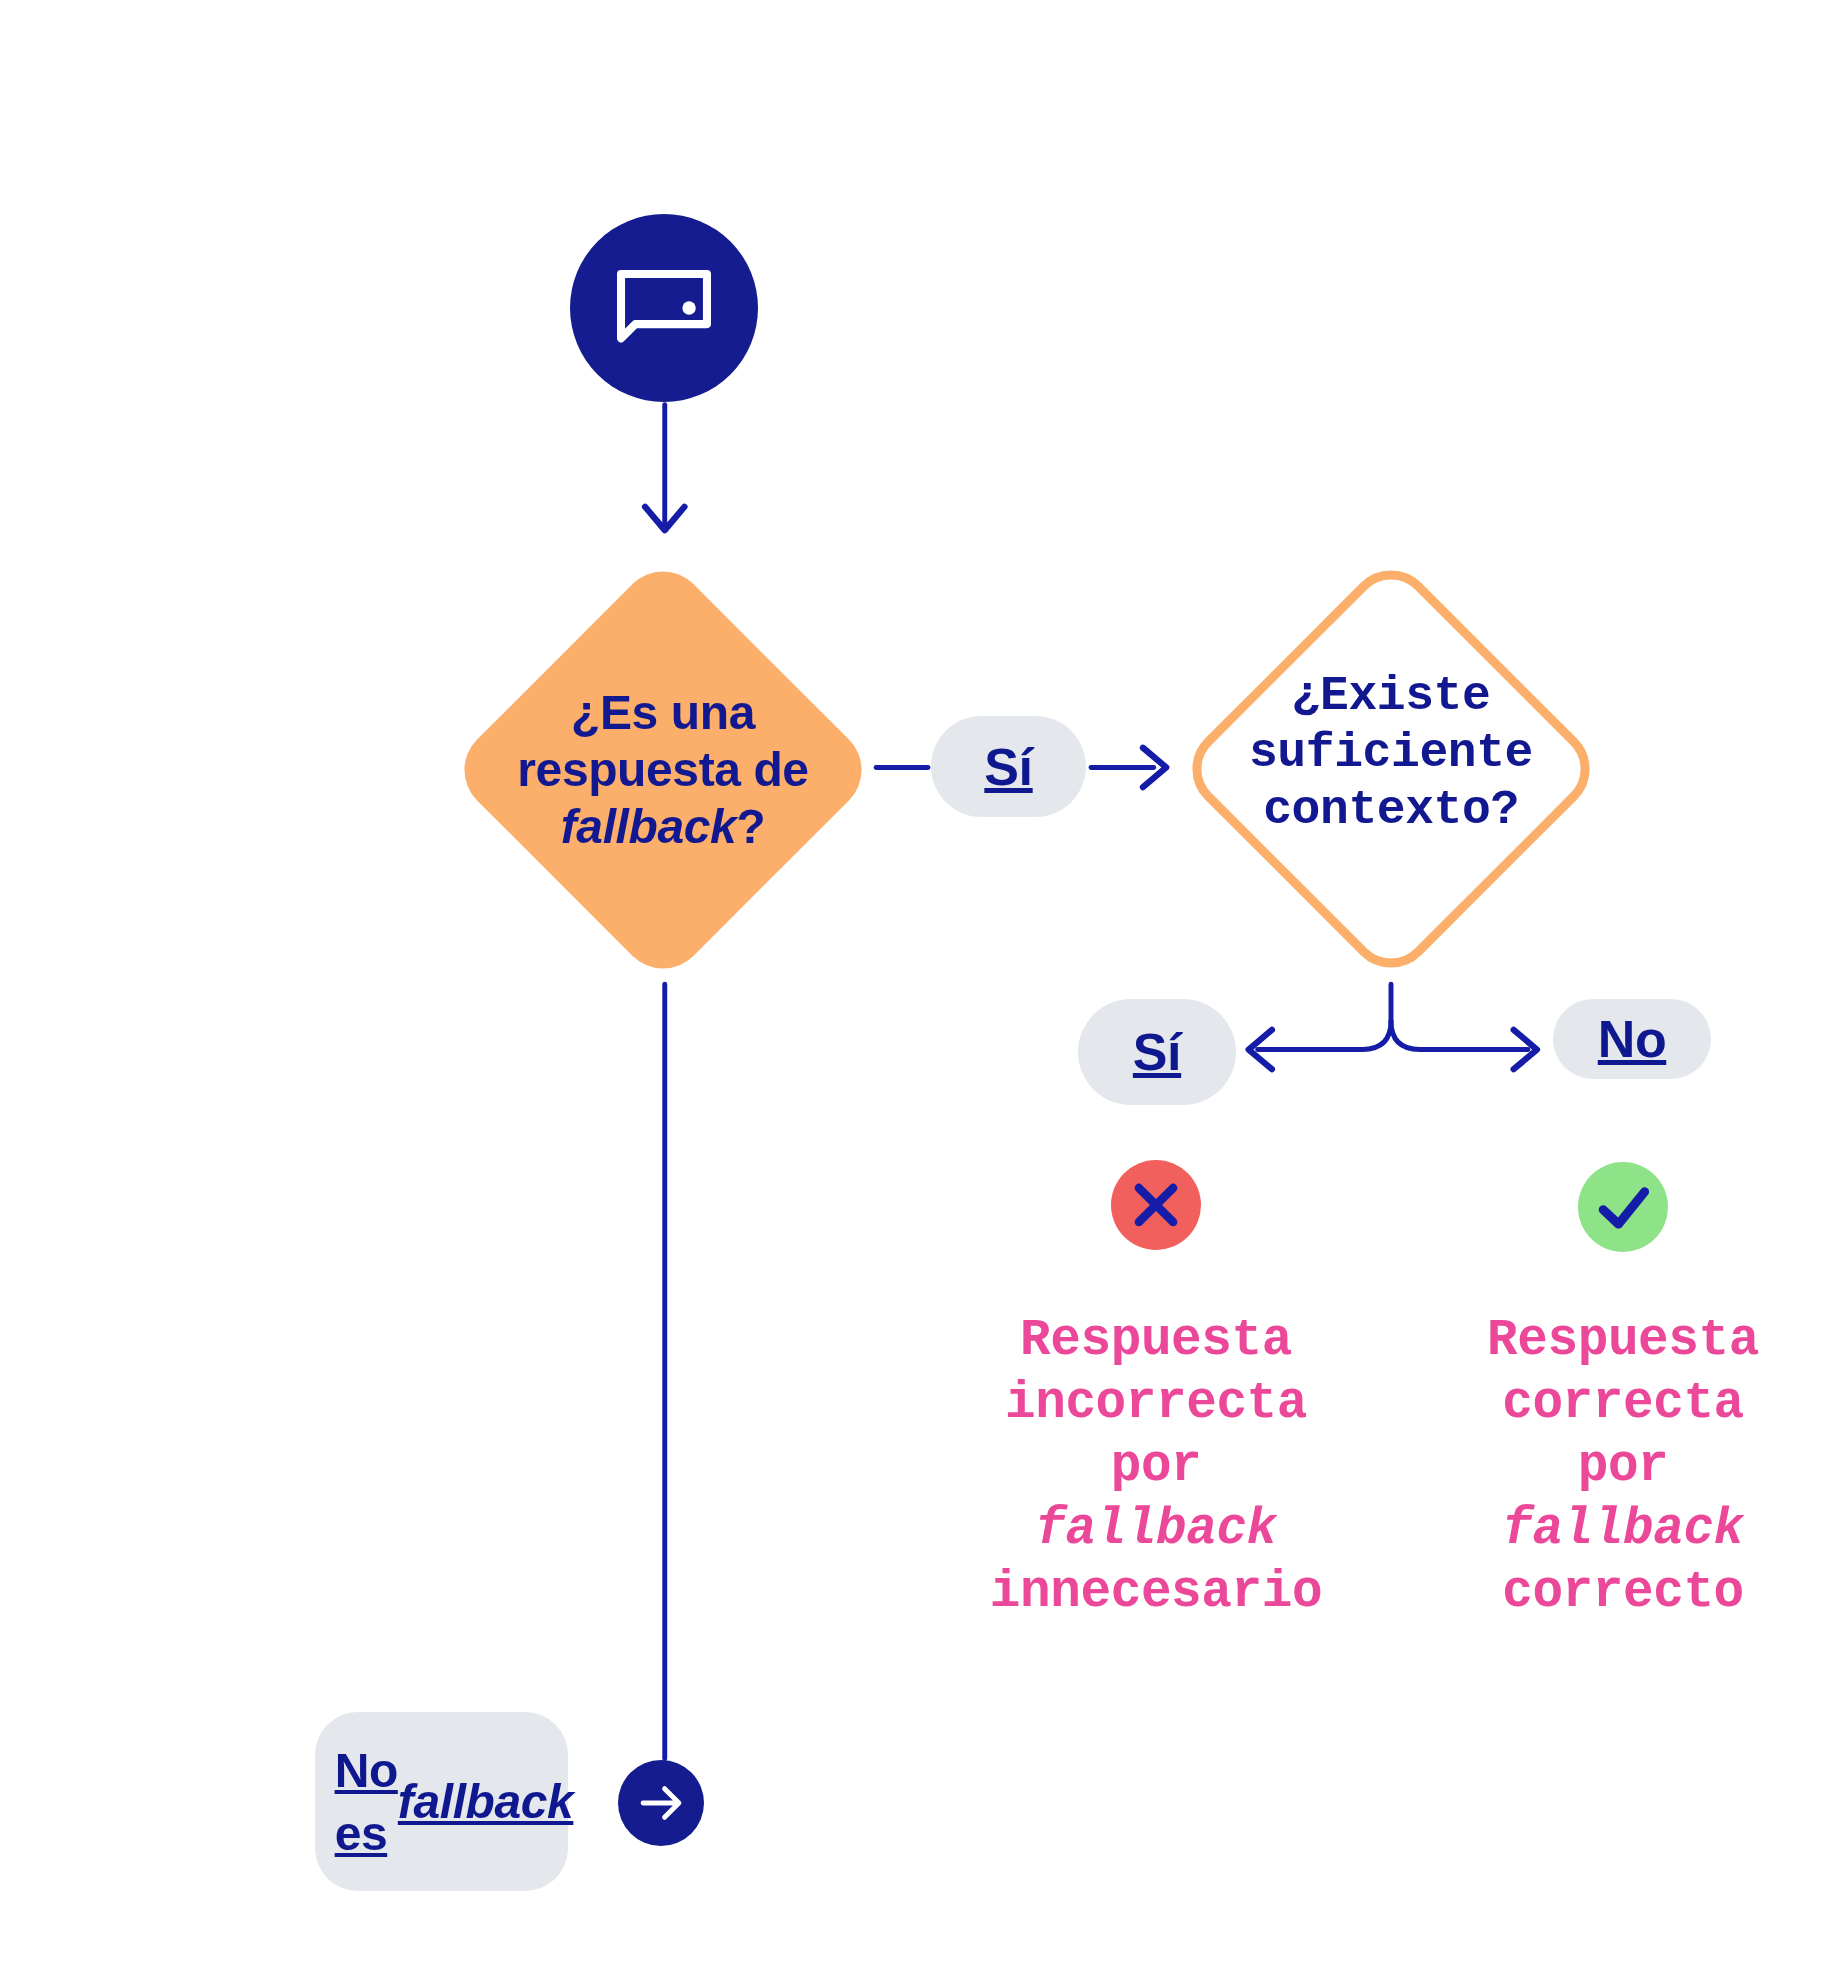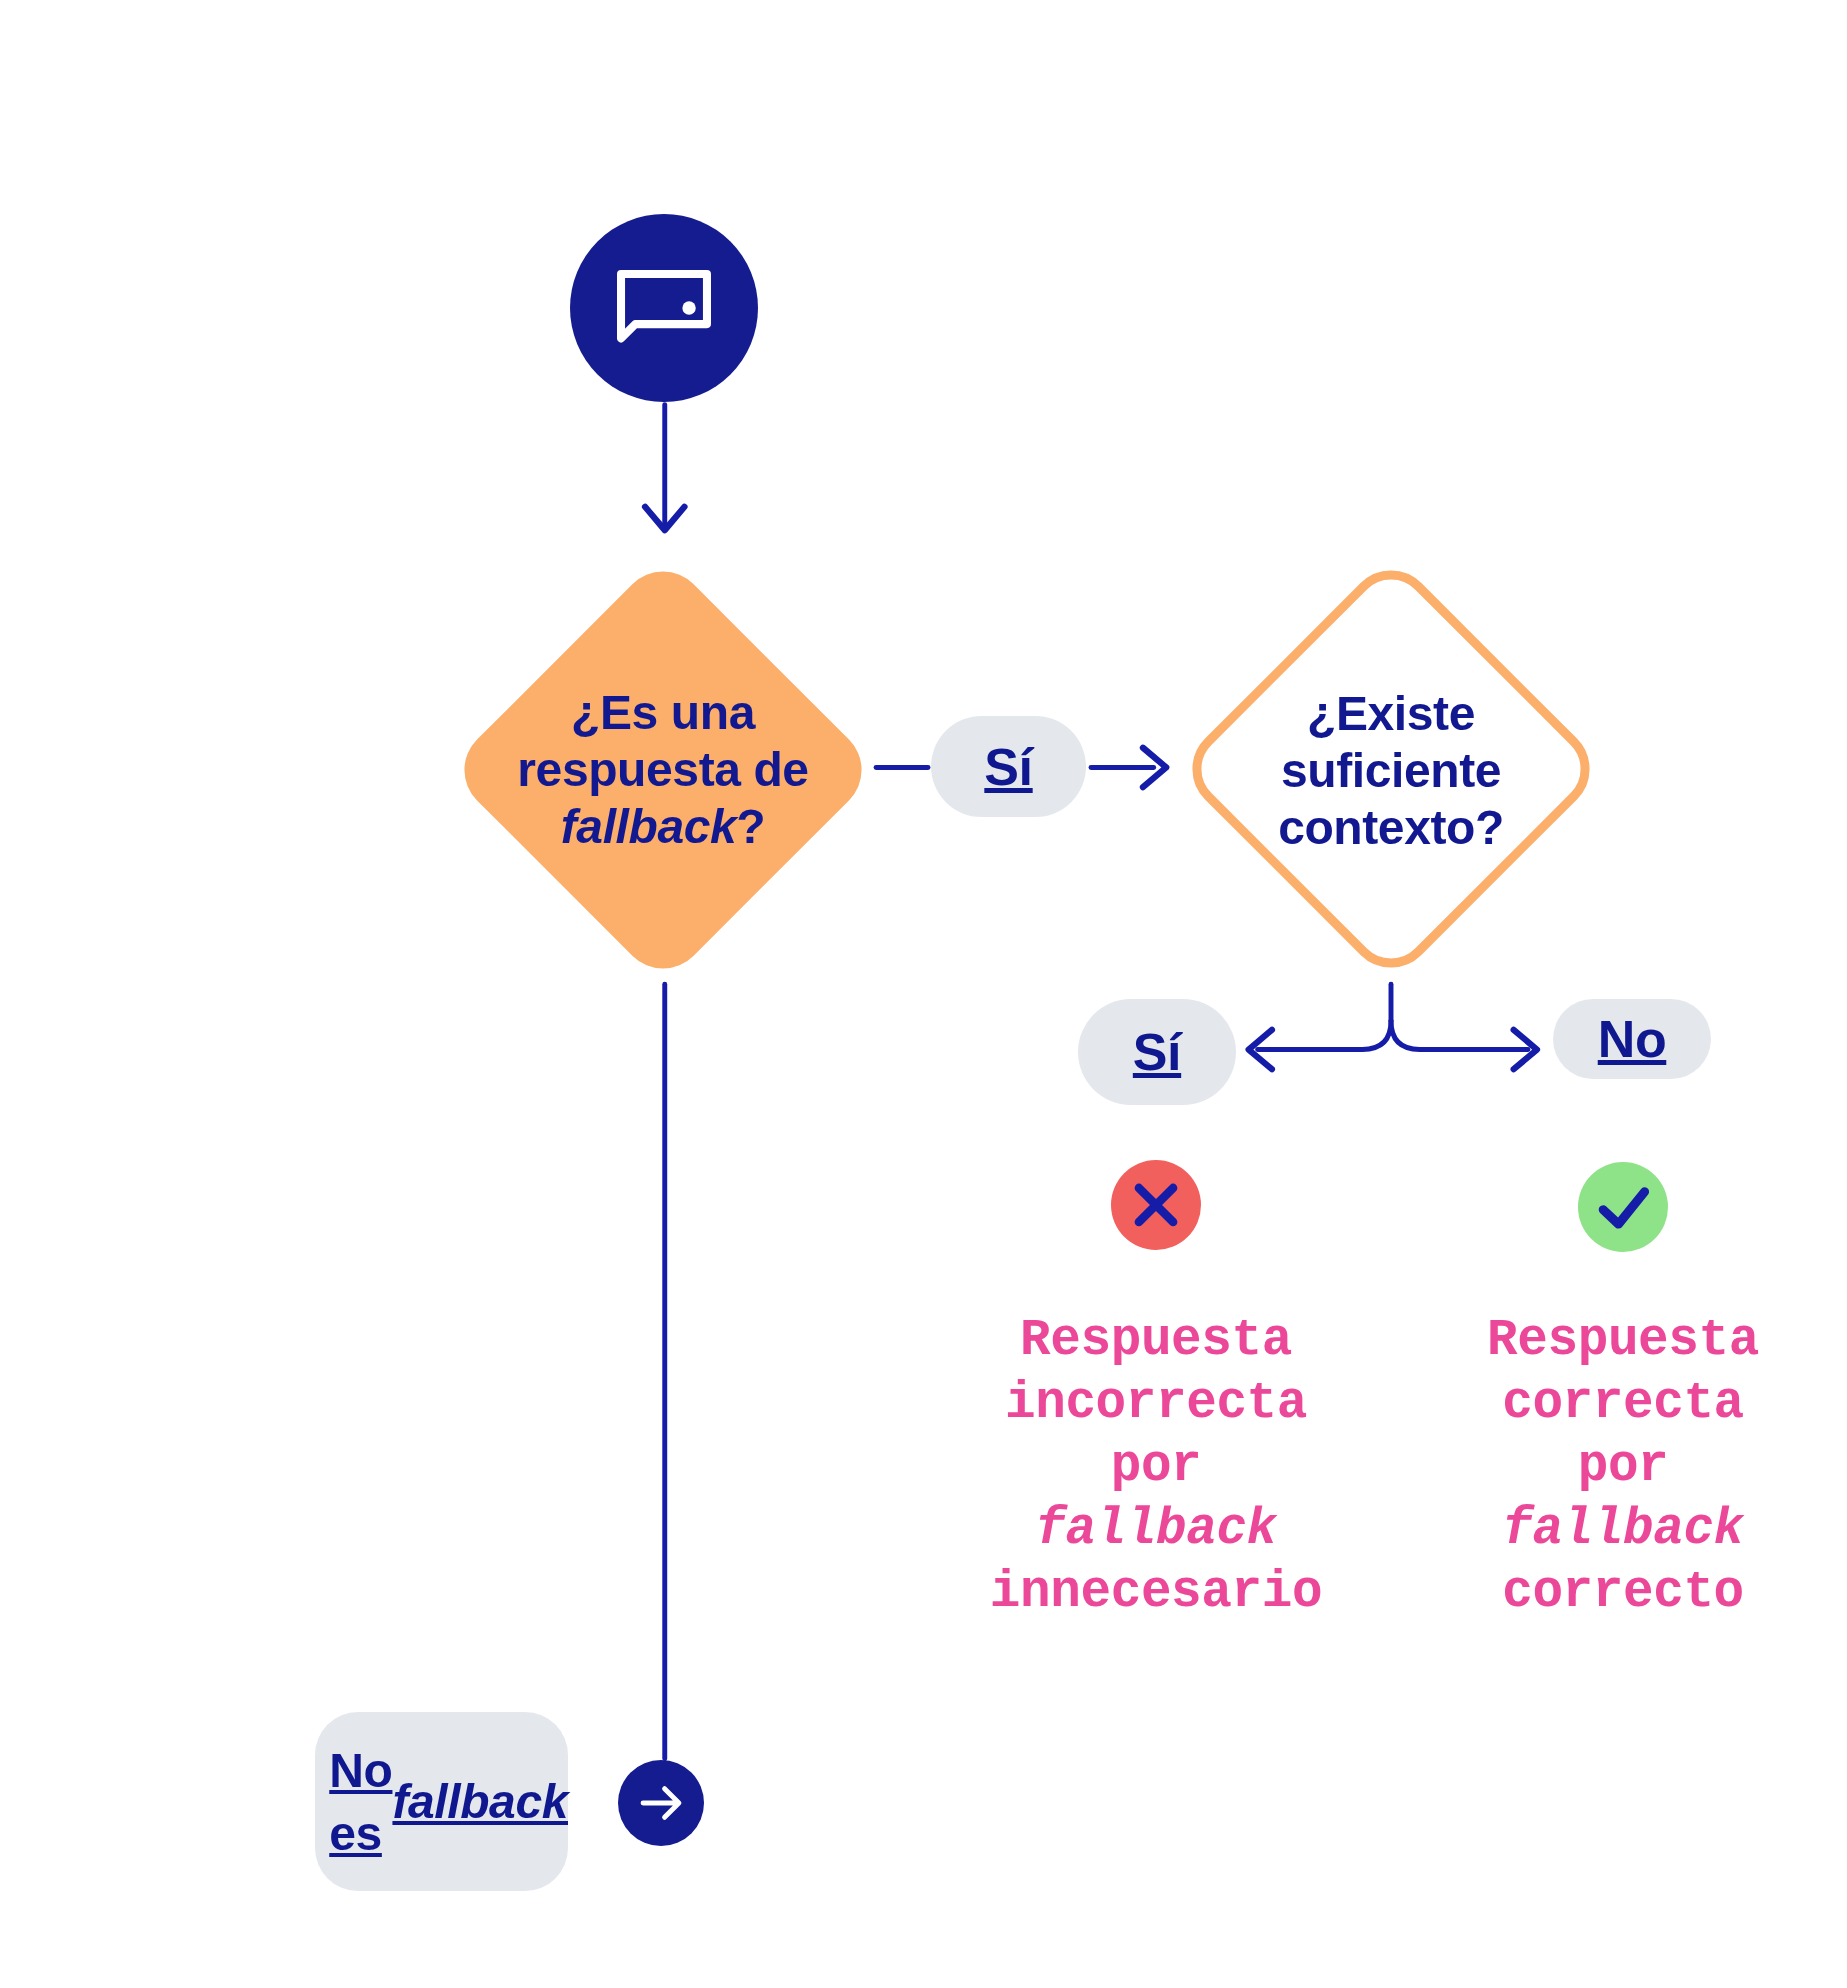--- a/index.html
+++ b/index.html
@@ -40,21 +40,21 @@
     font-size:48px;line-height:57px;font-weight:600;color:#12188F;
     white-space:pre-line;letter-spacing:-0.4px;
   }
   
   .pill{
     position:absolute;background:#E4E7EC;border-radius:56px;
     display:flex;align-items:center;justify-content:center;
     font-size:52px;font-weight:600;color:#10188F;letter-spacing:-0.4px;text-decoration:underline;
   }
   .pill.block{
-    border-radius:43px;justify-content:flex-end;
+    border-radius:43px;justify-content:center;
     padding-left:25px;box-sizing:border-box;
     font-size:48px;line-height:63px;text-align:left;white-space:pre-line;
   }
   
   .result-icon{
     position:absolute;width:90px;height:90px;border-radius:50%;
     display:flex;align-items:center;justify-content:center;
   }
   .result-icon.bad{background:#F2605E;}
   .result-icon.good{background:#8EE287;}
@@ -108,21 +108,21 @@
     </svg>
   </div>
 
 
   <div class="diamond filled" style="left:510px;top:617px;"></div>
   <div class="diamond-text" style="left:475px;top:684px;width:376px;">¿Es una<br>respuesta de<br><em>fallback</em>?</div>
 
   <div class="pill" style="left:931px;top:716px;width:155px;height:101px;">Sí</div>
 
   <div class="diamond outlined" style="left:1238px;top:616px;box-sizing:border-box;"></div>
-  <div class="diamond-text" style="left:1203px;top:685px;width:376px;">¿Existe<br>suficiente<br>contexto?</div>
+  <div class="diamond-text" style="left:1203px;top:668px;width:376px;font-family:Liberation Mono, monospace;">¿Existe<br>suficiente<br>contexto?</div>
 
   <div class="pill" style="left:1078px;top:999px;width:158px;height:106px;">Sí</div>
   <div class="pill" style="left:1553px;top:999px;width:158px;height:80px;">No</div>
 
   <div class="result-icon bad" style="left:1111px;top:1160px;">
     <svg width="90" height="90" viewBox="0 0 100 100">
       <path d="M31 31 L69 69 M69 31 L31 69" stroke="#151CA8" stroke-width="9.5" stroke-linecap="round" fill="none"></path>
     </svg>
   </div>
   <div class="result-icon good" style="left:1578px;top:1162px;">

